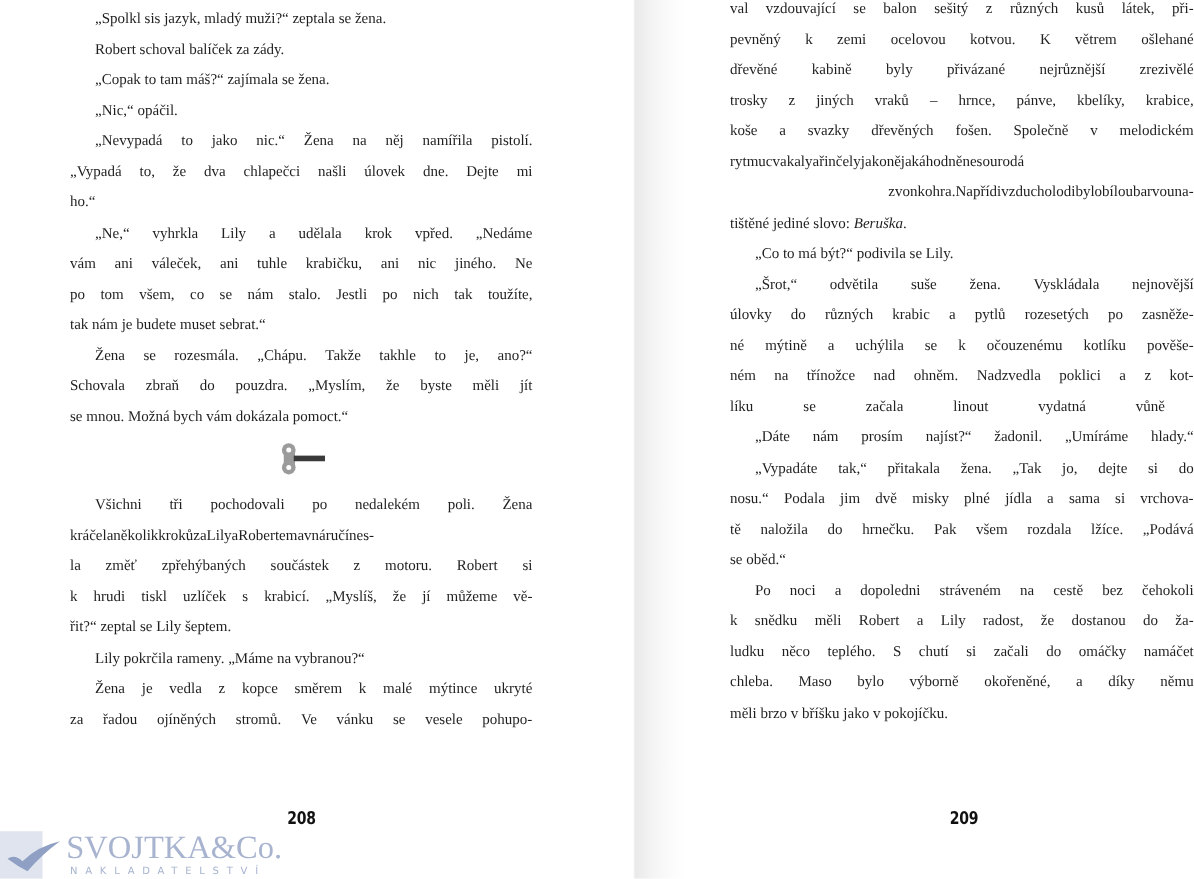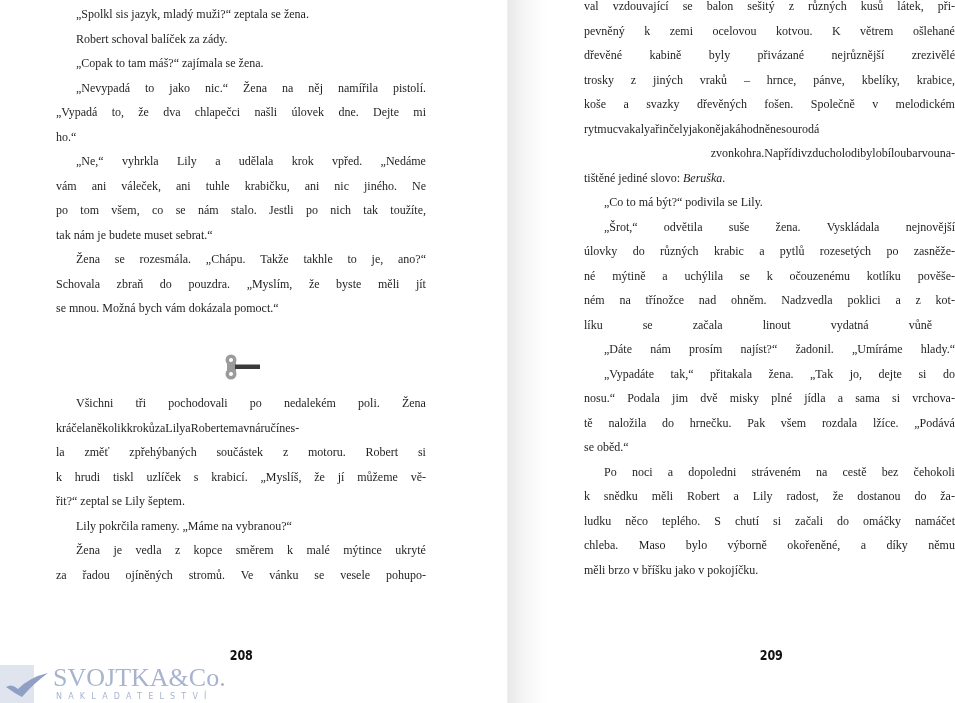--- a/index.html
+++ b/index.html
@@ -45,20 +45,21 @@
   em { font-style: italic; }
 </style>
 </head>
 <body>
 
 <div class="page page-left">
   <div class="text-block left-text" id="left-text-a" style="top: 2px;">
       <div class="line indent last"><span>„Spolkl sis jazyk, mladý muži?“ zeptala se žena.</span></div>
       <div class="line indent last"><span>Robert schoval balíček za zády.</span></div>
       <div class="line indent last"><span>„Copak to tam máš?“ zajímala se žena.</span></div>
+      <div class="line indent last"><span>„Nic,“ opáčil.</span></div>
       <div class="line indent" style="display: flex; justify-content: space-between;">
         <span>„Nevypadá</span>
         <span>to</span>
         <span>jako</span>
         <span>nic.“</span>
         <span>Žena</span>
         <span>na</span>
         <span>něj</span>
         <span>namířila</span>
         <span>pistolí.</span>

